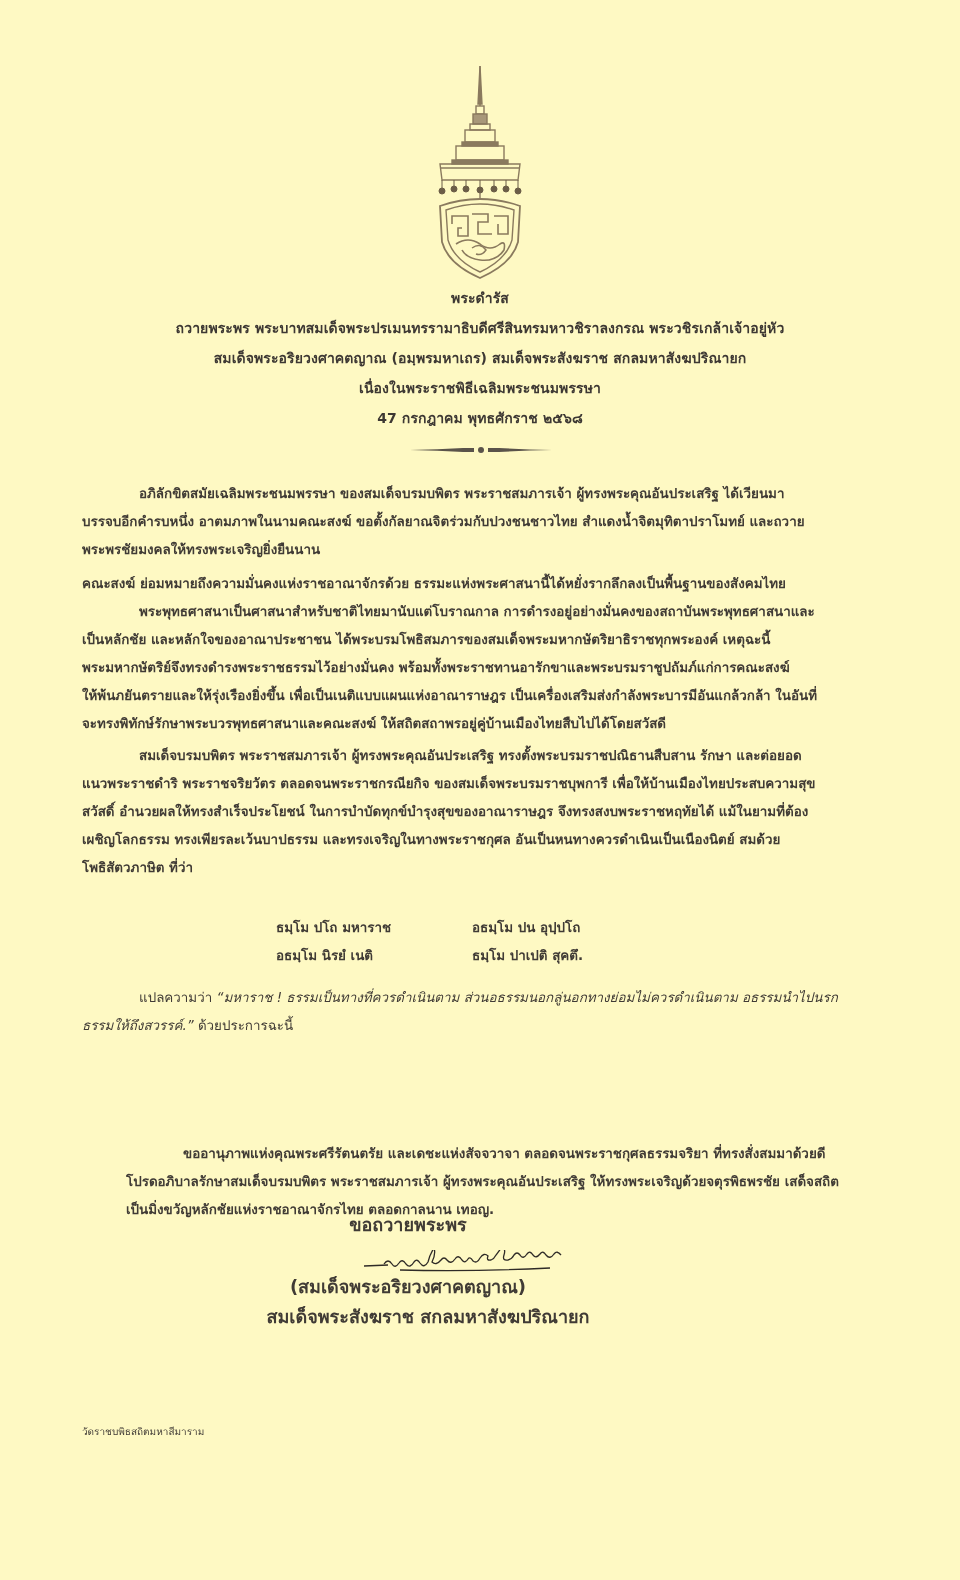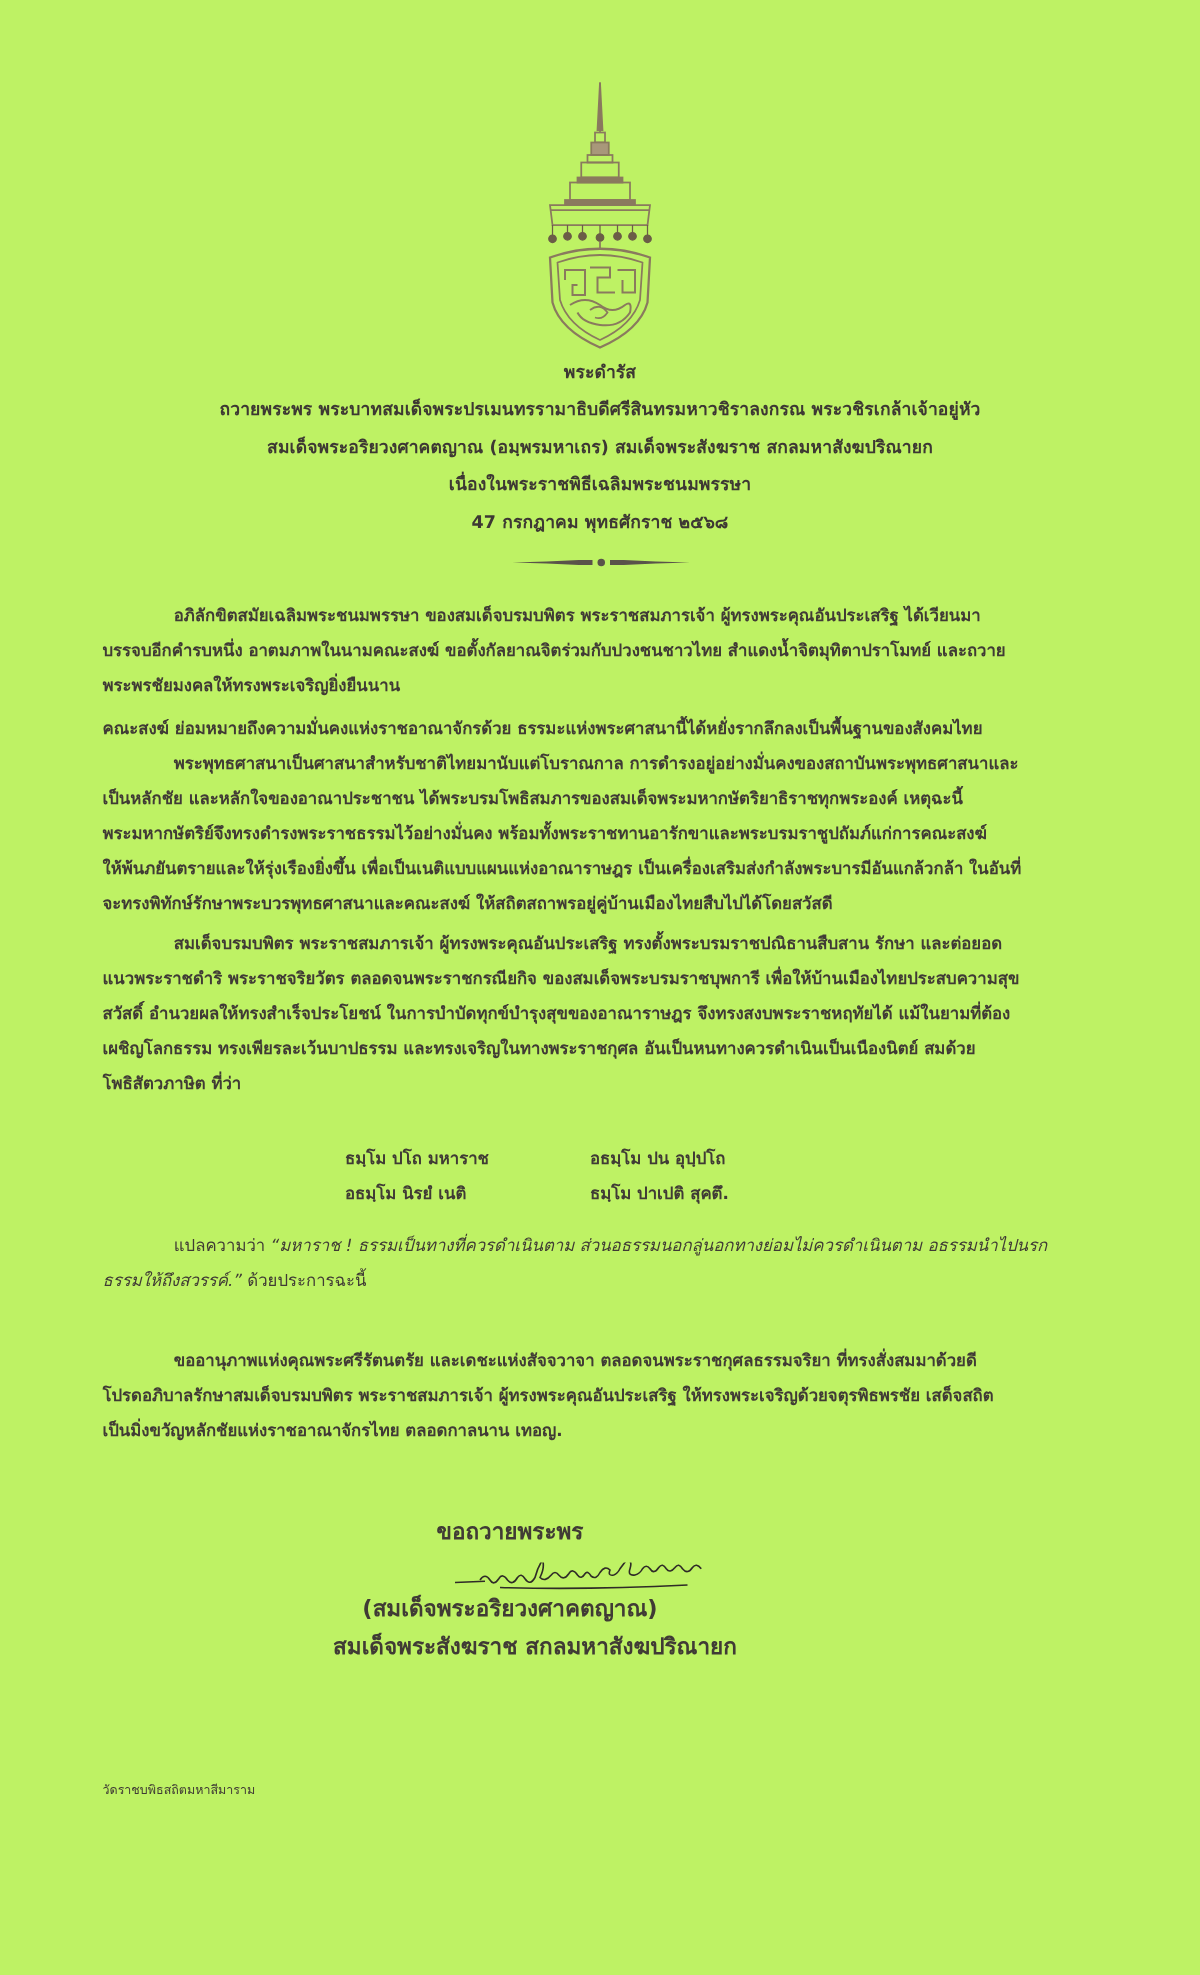--- a/index.html
+++ b/index.html
@@ -12,21 +12,21 @@
       background: #fdfbe9;
       font-family: "DejaVu Sans", "Liberation Sans", sans-serif;
       color: #3a3530;
       position: relative;
       overflow: hidden;
     }
     .page {
       position: absolute;
       left: 0; top: 0;
       width: 960px; height: 1580px;
-      background: #bef264;
+      background: #fef9c3;
     }
     .emblem {
       position: absolute;
       left: 432px;
       top: 64px;
       width: 96px;
       height: 216px;
     }
     .emblem svg { width: 100%; height: 100%; }
     .header {
@@ -228,21 +228,21 @@
     </div>
   </div>
 
   <div class="body-text" style="top:984px; font-weight:normal;">
     <p class="para">
       <span class="ln first"><span>แปลความว่า </span><span class="italic">“มหาราช ! ธรรมเป็นทางที่ควรดำเนินตาม ส่วนอธรรมนอกลู่นอกทางย่อมไม่ควรดำเนินตาม อธรรมนำไปนรก</span></span>
       <span class="ln"><span class="italic">ธรรมให้ถึงสวรรค์.”</span><span> ด้วยประการฉะนี้</span></span>
     </p>
   </div>
 
-  <div class="body-text" style="top:1076px;">
+  <div class="body-text" style="top:1140px;margin-left:44px;">
     <p class="para">
       <span class="ln first">ขออานุภาพแห่งคุณพระศรีรัตนตรัย และเดชะแห่งสัจจวาจา ตลอดจนพระราชกุศลธรรมจริยา ที่ทรงสั่งสมมาด้วยดี</span>
       <span class="ln">โปรดอภิบาลรักษาสมเด็จบรมบพิตร พระราชสมภารเจ้า ผู้ทรงพระคุณอันประเสริฐ ให้ทรงพระเจริญด้วยจตุรพิธพรชัย เสด็จสถิต</span>
       <span class="ln">เป็นมิ่งขวัญหลักชัยแห่งราชอาณาจักรไทย ตลอดกาลนาน เทอญ.</span>
     </p>
   </div>
 
   <div class="closing" style="top:1210px;">ขอถวายพระพร</div>
 
   <div class="signature">

